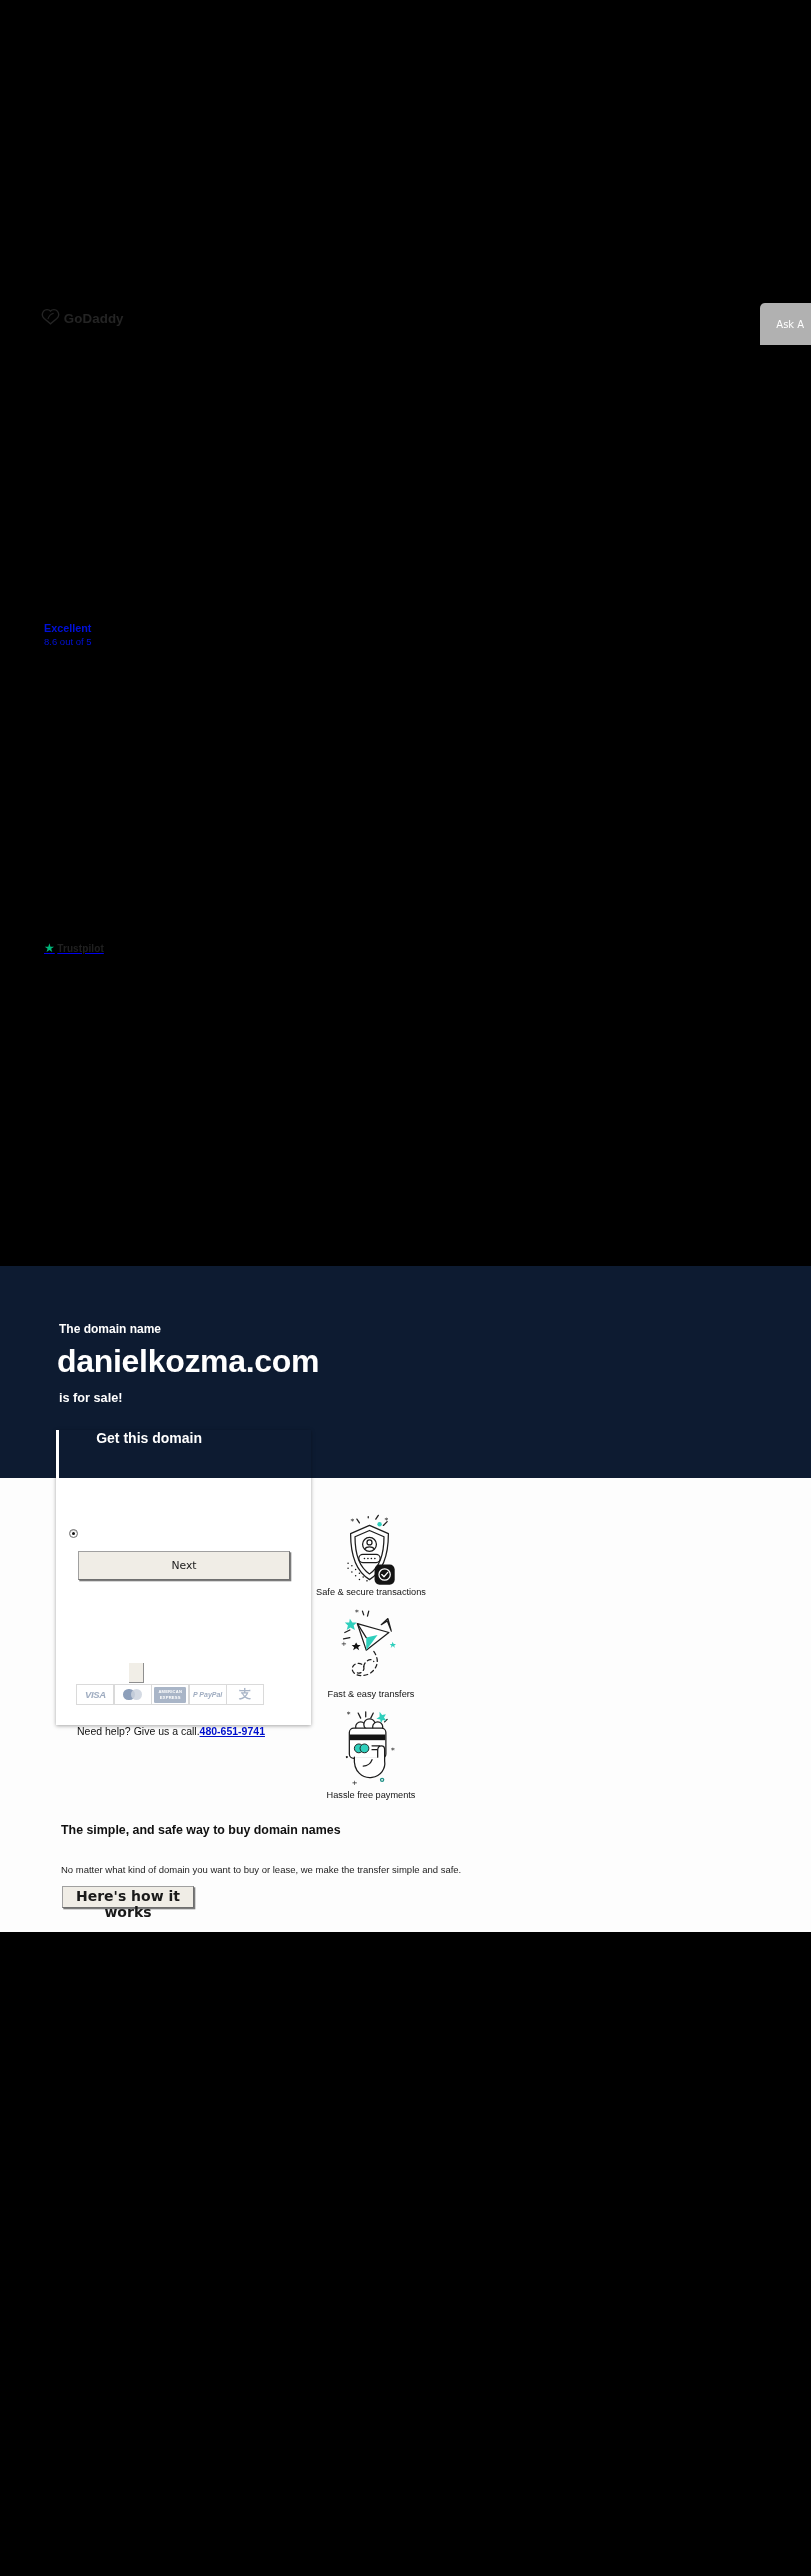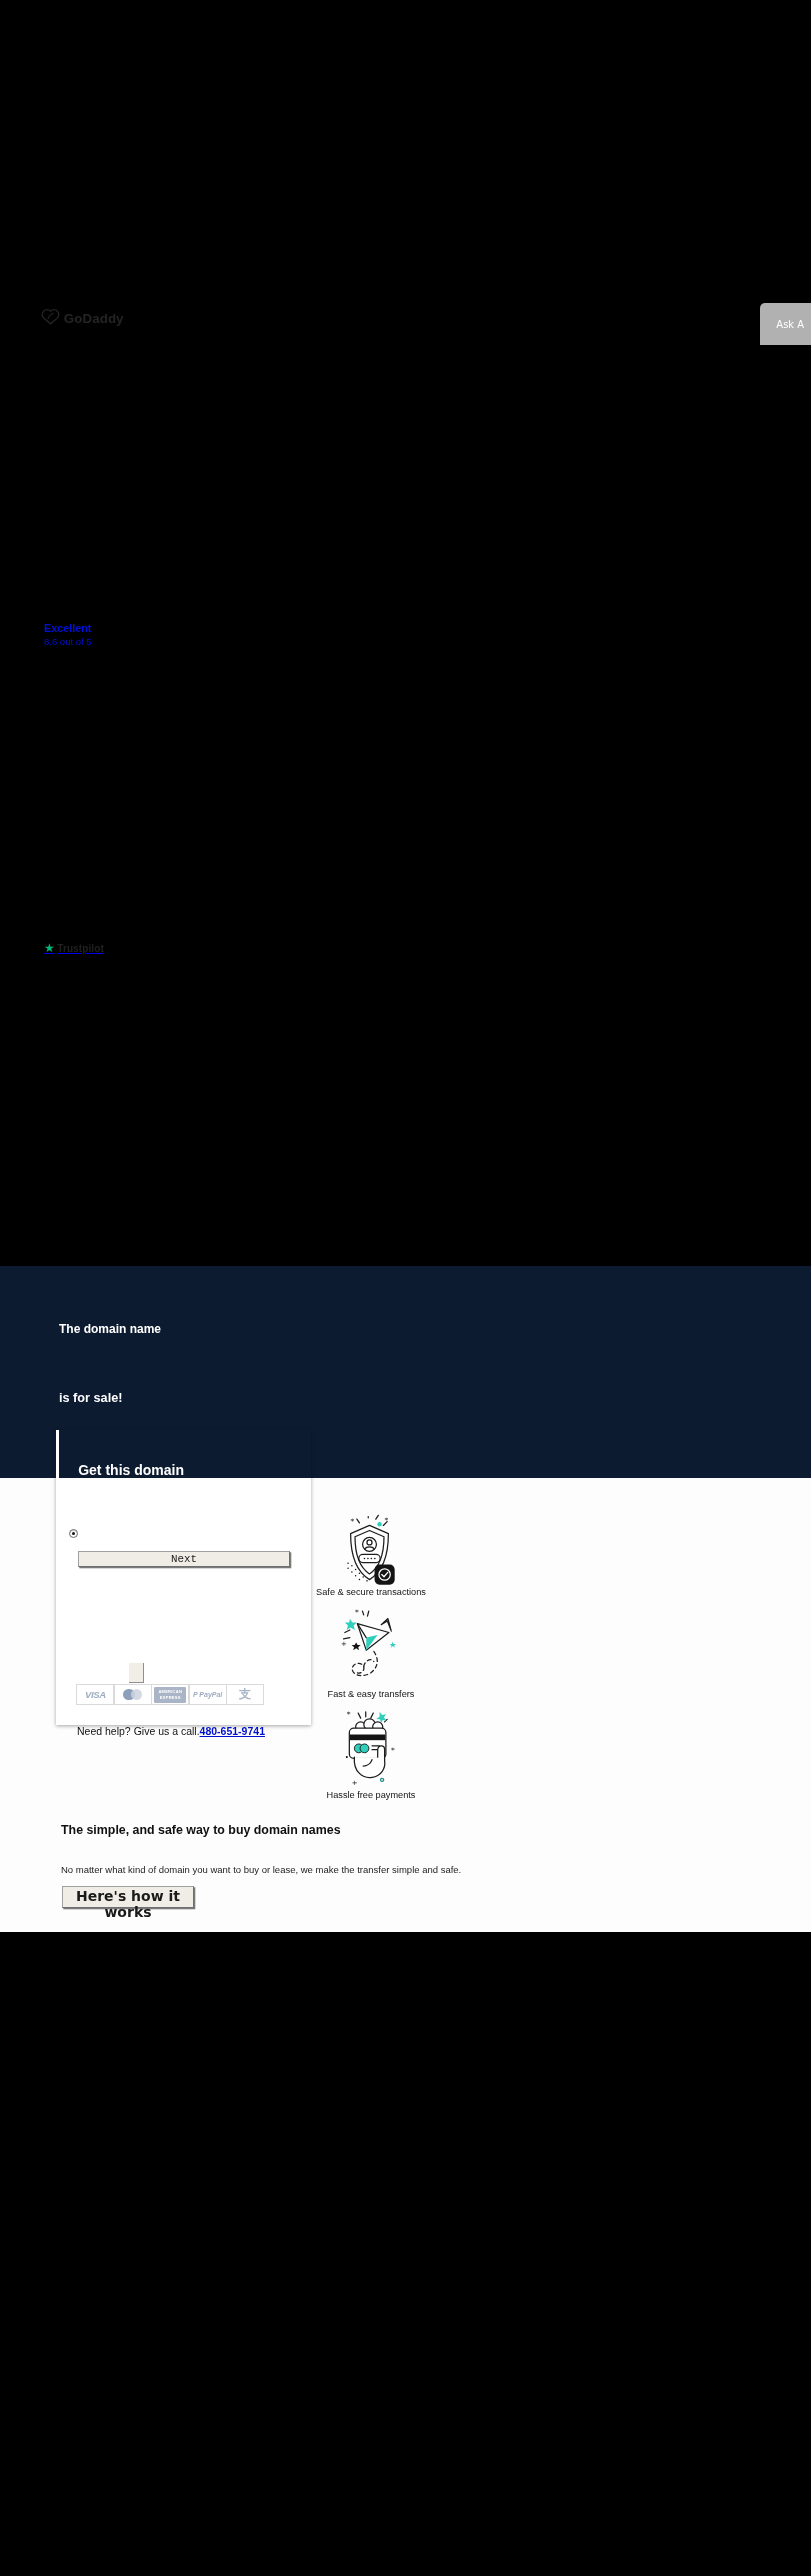--- a/index.html
+++ b/index.html
@@ -28,30 +28,30 @@
 
   
   .hero-kicker{left:59px;top:1322px;color:#fff;font-size:12px;font-weight:600;}
   .hero-domain{left:57px;top:1343px;color:#fff;font-size:32px;font-weight:700;letter-spacing:-0.3px;}
   .hero-suffix{left:59px;top:1391px;color:#fff;font-size:12.7px;font-weight:700;}
 
   
   .card{left:56px;top:1430px;width:255px;height:295px;background:#fff;
         box-shadow:0 1.3px 3.8px rgba(0,0,0,.35);}
   .card-header{position:absolute;left:3.2px;top:0;right:0;height:48px;background:#0d1b31;
-               display:flex;align-items:flex-end;padding-left:19px;box-sizing:border-box;}
+               display:flex;align-items:flex-start;padding-left:37px;box-sizing:border-box;}
   .card-header h2{margin:0;color:#fff;font-size:14px;font-weight:700;}
   .radio{position:absolute;left:12.7px;top:99px;width:7px;height:7px;border-radius:50%;
          border:0.6px solid #6e6e6e;background:#fff;box-shadow:inset 0 0.6px 1.3px rgba(0,0,0,.35);cursor:pointer;}
   .radio::after{content:"";position:absolute;left:1.9px;top:1.9px;width:3.2px;height:3.2px;
                 border-radius:50%;background:#111;}
   .btn{background:#f0ede6;border:0.6px solid #a0a0a0;border-right-color:#6f6f6f;
        border-bottom-color:#6f6f6f;box-shadow:1.3px 1.3px 0 0 #7b7b7b;color:#1a1a1a;
        font-family:"DejaVu Sans",sans-serif;cursor:pointer;}
-  .next-btn{position:absolute;left:22px;top:121px;width:212px;height:16px;font-size:10.8px;font-family:Liberation Mono, monospace;}
+  .next-btn{position:absolute;left:22px;top:121px;width:212px;height:29px;font-size:10.8px;}
   .img-placeholder{position:absolute;left:73px;top:233px;width:14px;height:19px;
                    background:#f1eee7;border-right:1.3px solid #8f8f8f;border-bottom:1.3px solid #8f8f8f;}
   .pay-row{position:absolute;left:21px;top:254px;height:21px;display:flex;}
   .pay-cell{width:38px;height:21px;border:0.6px solid #dadada;margin-left:-0.6px;background:#fff;
             display:flex;align-items:center;justify-content:center;box-sizing:border-box;color:#a9b5c7;}
   .visa-txt{font-style:italic;font-weight:900;font-size:9.5px;letter-spacing:-0.3px;color:#9facc0;}
   .mc{position:relative;width:19px;height:11.4px;}
   .mc i{position:absolute;top:0;width:11.4px;height:11.4px;border-radius:50%;}
   .mc .c1{left:0;background:#8d9fba;}
   .mc .c2{left:7.6px;background:#ccd3de;opacity:.85;}
@@ -98,20 +98,21 @@
     <a class="abs rating-score" href="#">8.6 out of 5</a>
 
     <a class="abs trustpilot" href="#">
       <span class="tp-star">★</span>
       <span class="tp-word">Trustpilot</span>
     </a>
   </div>
 
   <div class="abs sec-hero">
     <div class="abs hero-kicker" style="left:59px;top:56px;">The domain name</div>
+    <div class="abs hero-domain" style="left:57px;top:77px;">danielkozma.com</div>
     <div class="abs hero-suffix" style="left:59px;top:125px;">is for sale!</div>
   </div>
 
   <div class="abs sec-white"></div>
 
   <div class="abs card">
     <div class="card-header">
       <h2>Get this domain</h2>
     </div>
     <span class="radio" role="radio" aria-checked="true"></span>

